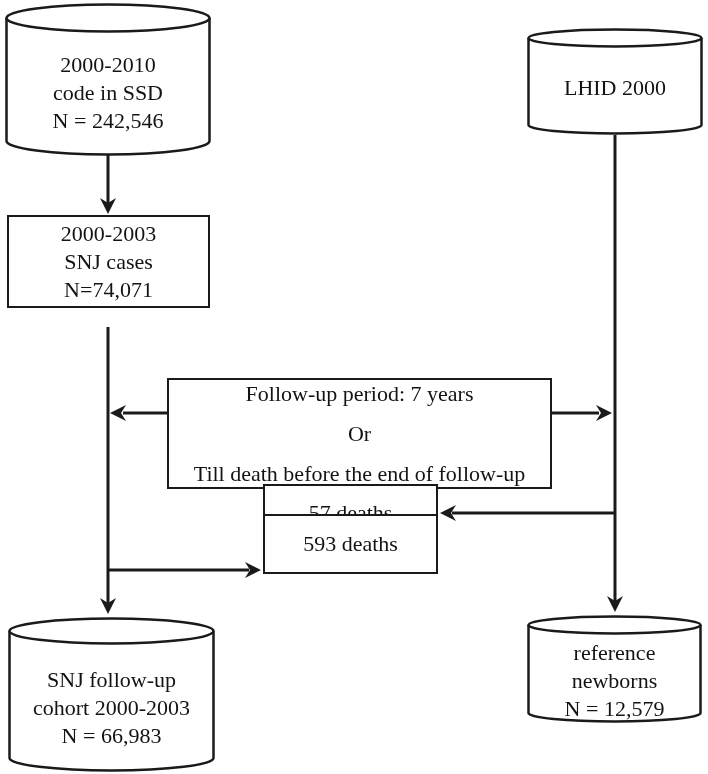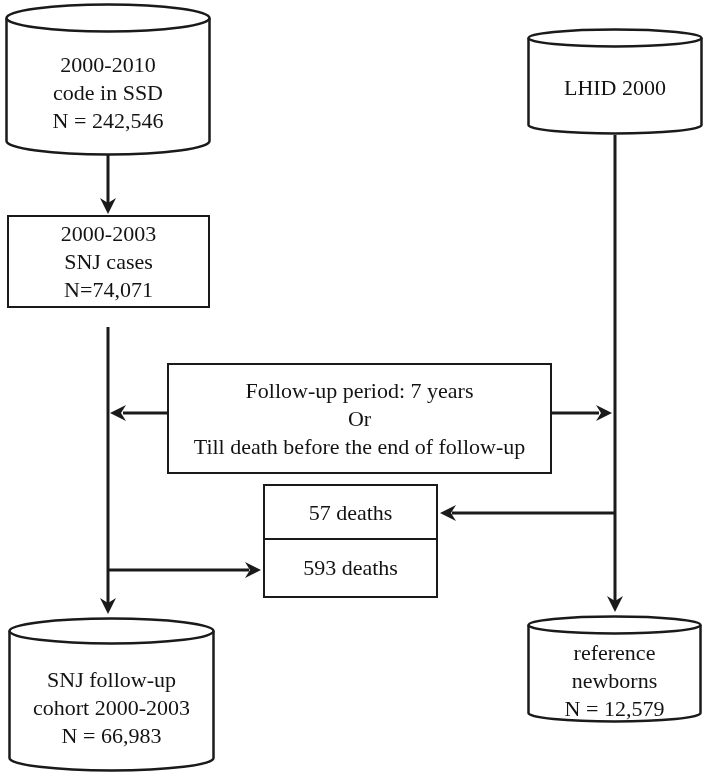--- a/index.html
+++ b/index.html
@@ -42,23 +42,23 @@
     pointer-events: none;
   }
   .node .txt {
     position: relative;
     white-space: nowrap;
   }
   
   .n-ssd       { left: 5px;   top: 3px;   width: 206px; height: 153px; padding-top: 26px; box-sizing: border-box; }
   .n-lhid      { left: 527px; top: 28px;  width: 176px; height: 107px; padding-top: 12px; box-sizing: border-box; }
   .n-snjcases  { left: 7px;   top: 215px; width: 203px; height: 93px; }
-  .n-followup  { left: 167px; top: 363px; width: 385px; height: 111px; }
+  .n-followup  { left: 167px; top: 378px; width: 385px; height: 111px; gap: 12px; }
   .n-d57       { left: 263px; top: 484px; width: 175px; height: 57px;  }
-  .n-d593      { left: 263px; top: 538px; width: 175px; height: 60px;  }
+  .n-d593      { left: 263px; top: 514px; width: 175px; height: 60px;  }
   .n-cohort    { left: 8px;   top: 617px; width: 207px; height: 155px; padding-top: 26px; box-sizing: border-box; }
   .n-reference { left: 527px; top: 615px; width: 175px; height: 108px; padding-top: 14px; box-sizing: border-box; justify-content: flex-end; }
 </style>
 </head>
 <body>
 
 <div class="canvas">
 
   <svg class="connector-layer" width="708" height="774" viewBox="0 0 708 774">
     <g stroke="#1a1a1a" stroke-width="3" fill="#1a1a1a">

